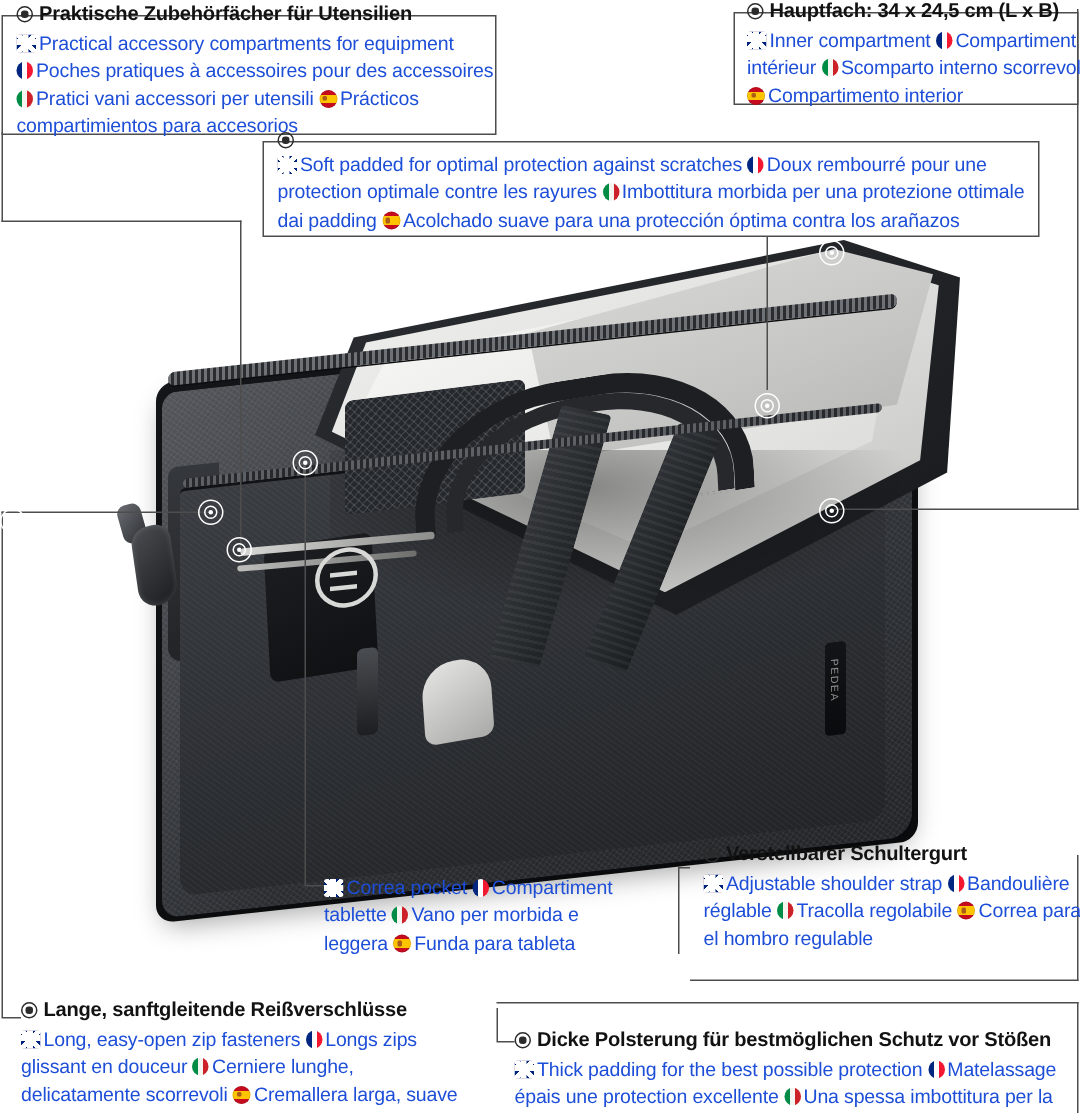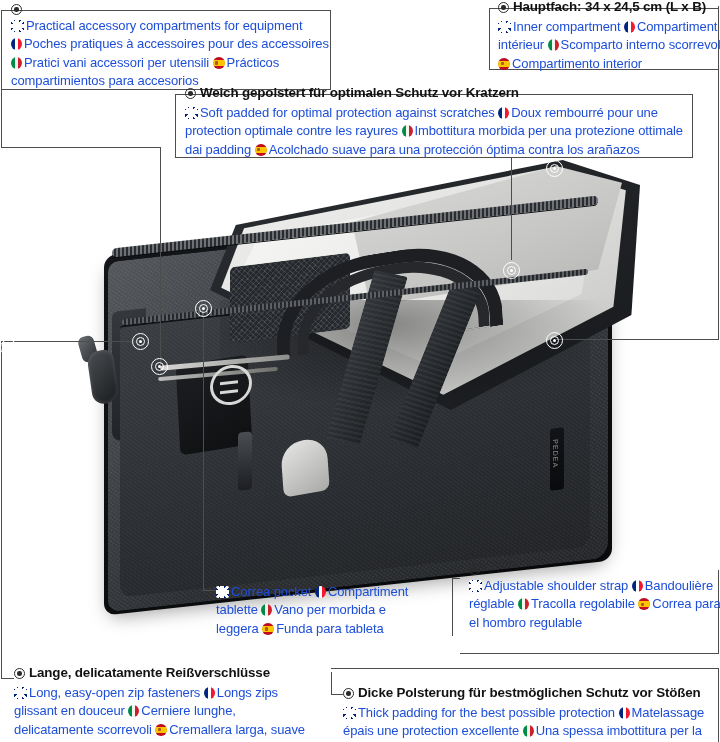--- a/index.html
+++ b/index.html
@@ -349,36 +349,36 @@
   <div class="marker" style="left:503px;top:262px;"></div>
   <div class="marker" style="left:546px;top:332px;"></div>
   <div class="marker" style="left:546px;top:160px;"></div>
   <div class="marker" style="left:0px;top:339px;"></div>
 
   <div class="callout" style="left:1px;top:10px;width:330px;height:80px;">
     <div class="box"></div>
     <div class="content" style="padding:0 4px 0 10px;">
       <div class="ttl">
         <span class="bullet"></span>
+        <span>Praktische Zubehörfächer für Utensilien</span>
       </div>
       <div class="body" style="margin-top:2px;">
         <span class="flag flag-uk"></span><span class="seg">Practical accessory compartments for equipment</span><br>
         <span class="flag flag-fr"></span><span class="seg">Poches pratiques à accessoires pour des accessoires</span><br>
         <span class="flag flag-it"></span><span class="seg">Pratici vani accessori per utensili</span>
         <span class="flag flag-es"></span><span class="seg">Prácticos compartimientos para accesorios</span>
       </div>
     </div>
   </div>
 
   <div class="callout" style="left:175px;top:94px;width:518px;height:64px;">
     <div class="box"></div>
     <div class="content" style="padding:0 6px 0 10px;">
       <div class="ttl">
         <span class="bullet"></span>
-        <span>Weich gepolstert für optimalen Schutz vor Kratzern</span>
       </div>
       <div class="body" style="margin-top:2px;">
         <span class="flag flag-uk"></span><span class="seg">Soft padded for optimal protection against scratches</span>
         <span class="flag flag-fr"></span><span class="seg">Doux rembourré pour une protection optimale contre les rayures</span>
         <span class="flag flag-it"></span><span class="seg">Imbottitura morbida per una protezione ottimale dai padding</span>
         <span class="flag flag-es"></span><span class="seg">Acolchado suave para una protección óptima contra los arañazos</span>
       </div>
     </div>
   </div>
 
@@ -407,35 +407,36 @@
         <span class="flag flag-es"></span><span class="seg">Funda para tableta</span>
       </div>
     </div>
   </div>
 
   <div class="callout" style="left:460px;top:570px;width:259px;height:84px;">
     <div class="box" style="border-left:none;border-top:none;border-right:1.3px solid #4d4d4d;border-bottom:1.3px solid #4d4d4d;"></div>
     <div class="content" style="padding:0 6px 0 9px;">
       <div class="ttl">
         <span class="bullet"></span>
+        <span>Verstellbarer Schultergurt</span>
       </div>
       <div class="body" style="margin-top:2px;">
         <span class="flag flag-uk"></span><span class="seg">Adjustable shoulder strap</span>
         <span class="flag flag-fr"></span><span class="seg">Bandoulière réglable</span>
         <span class="flag flag-it"></span><span class="seg">Tracolla regolabile</span>
         <span class="flag flag-es"></span><span class="seg">Correa para el hombro regulable</span>
       </div>
     </div>
   </div>
 
   <div class="callout" style="left:14px;top:674px;width:300px;height:66px;border:none;">
     <div class="content" style="position:relative;top:-9px;">
       <div class="ttl">
         <span class="bullet"></span>
-        <span>Lange, delicatamente Reißverschlüsse</span>
+        <span>Lange, sanftgleitende Reißverschlüsse</span>
       </div>
       <div class="body" style="margin-top:2px;">
         <span class="flag flag-uk"></span><span class="seg">Long, easy-open zip fasteners</span>
         <span class="flag flag-fr"></span><span class="seg">Longs zips glissant en douceur</span>
         <span class="flag flag-it"></span><span class="seg">Cerniere lunghe, delicatamente scorrevoli</span>
         <span class="flag flag-es"></span><span class="seg">Cremallera larga, suave</span>
       </div>
     </div>
   </div>
 

